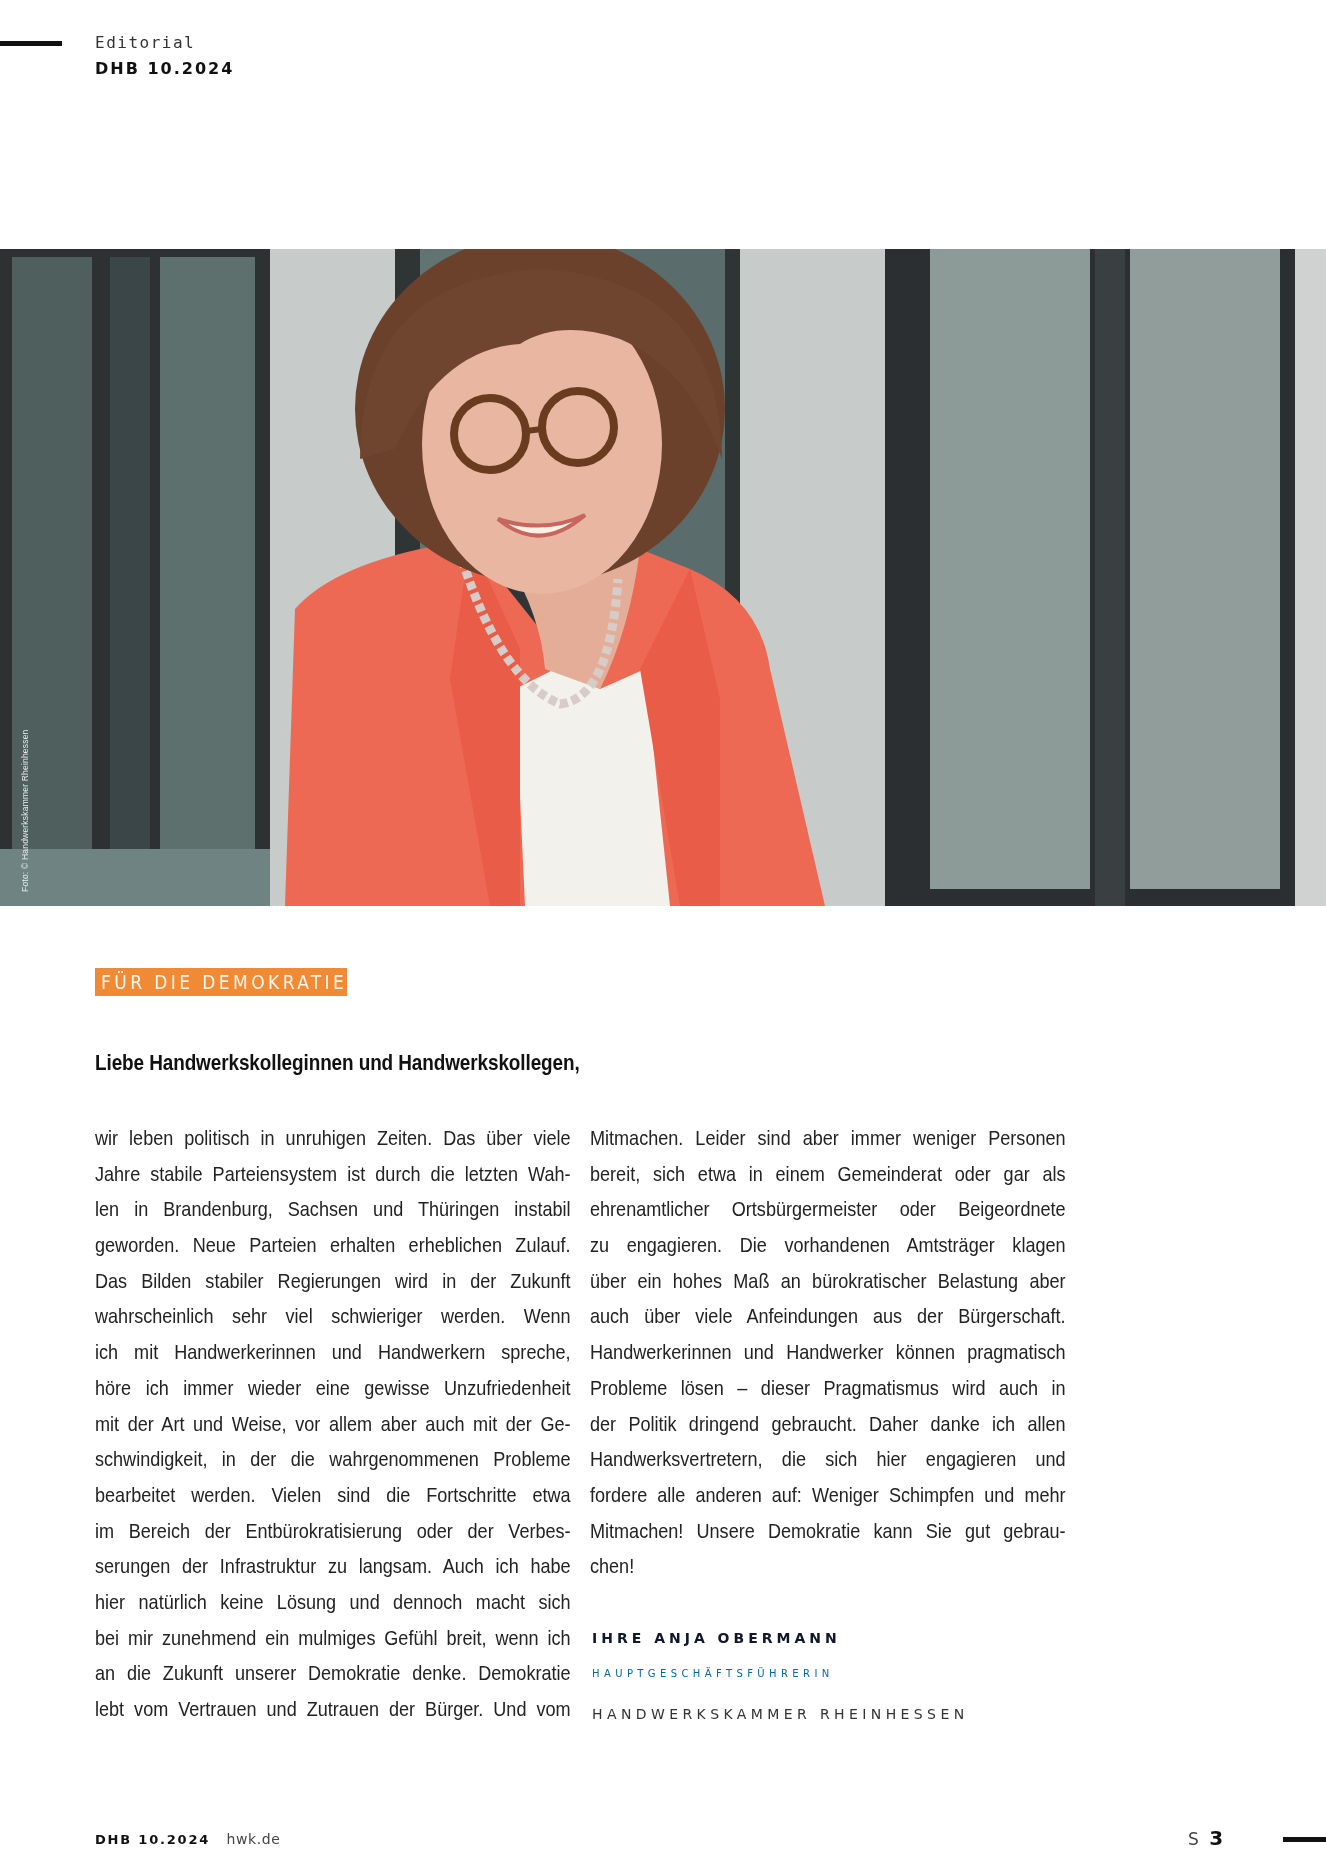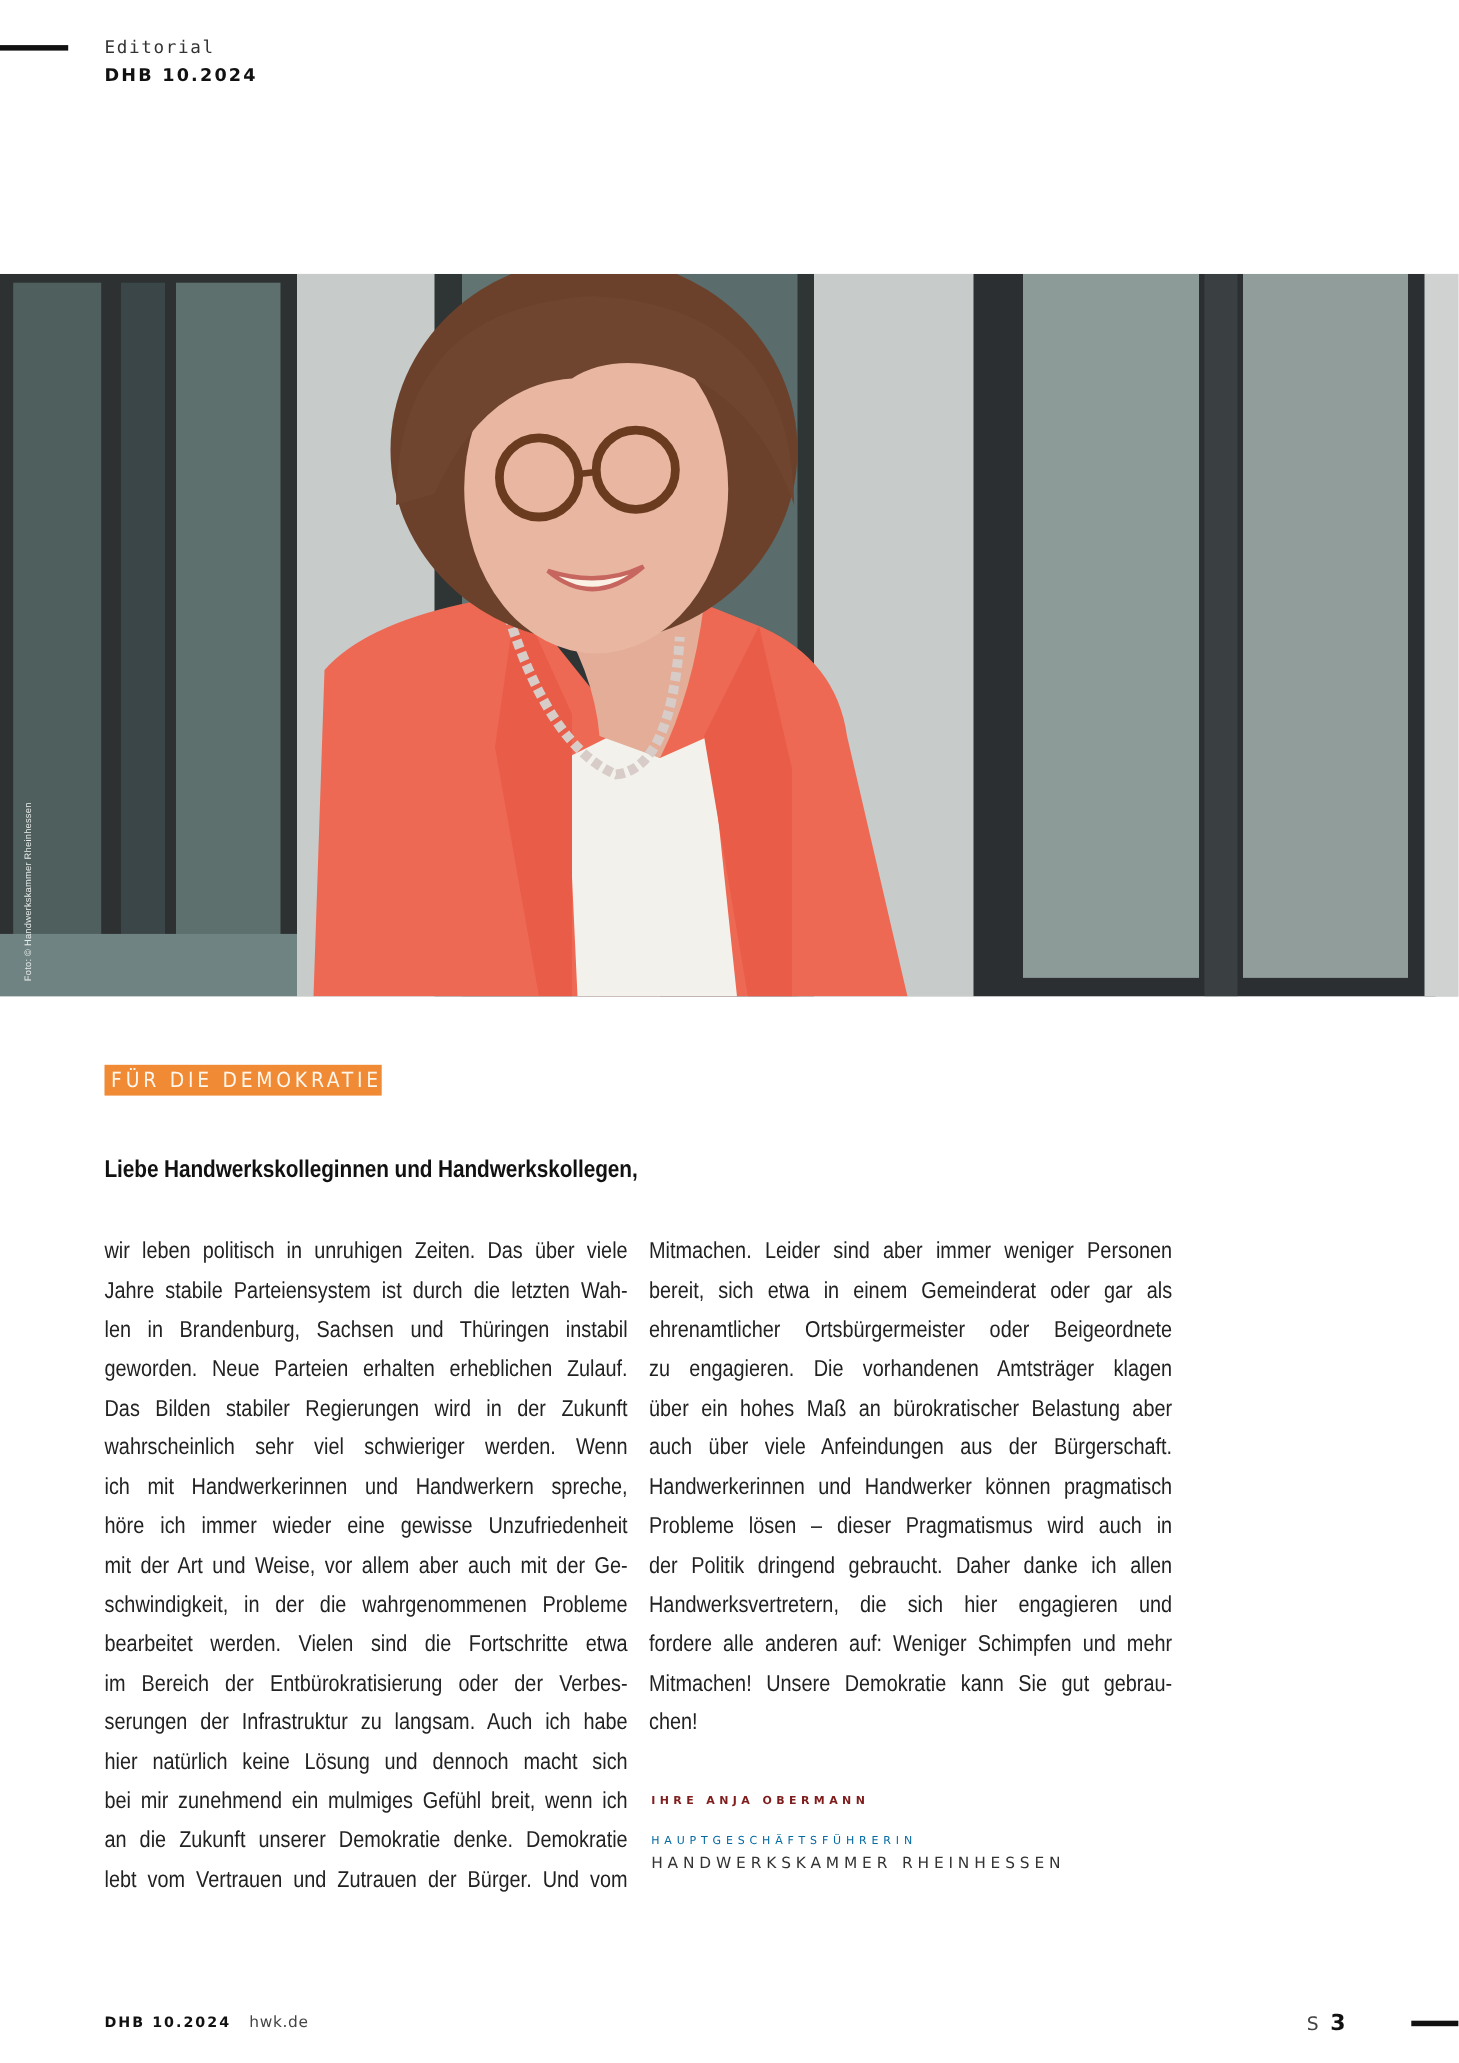--- a/index.html
+++ b/index.html
@@ -22,23 +22,23 @@
 
   .salutation { position: absolute; left: 95px; top: 1050px; font-family: "Liberation Sans Narrow", "Liberation Sans", sans-serif; font-weight: bold; font-size: 22px; color: #111; letter-spacing: -0.1px; transform: scaleX(0.86); transform-origin: left top; white-space: nowrap; }
 
   .column { position: absolute; top: 1120px; width: 553px; transform: scaleX(0.86); transform-origin: left top; }
   .col-left { left: 95px; }
   .col-right { left: 590px; }
   .line { display: block; height: 35.7px; line-height: 35.7px; font-family: "Liberation Sans Narrow", "Liberation Sans", sans-serif; font-size: 21px; color: #222; white-space: nowrap; text-align: justify; text-align-last: justify; }
   .line.last { text-align-last: left; }
 
   .signature { position: absolute; left: 592px; top: 1628px; }
-  .sig-name { font-family: "DejaVu Sans", sans-serif; font-weight: bold; font-size: 10px; letter-spacing: 4px; color: #7f1d1d; line-height: 20px; }
+  .sig-name { font-family: "DejaVu Sans", sans-serif; font-weight: bold; font-size: 14px; letter-spacing: 4px; color: #0f172a; line-height: 20px; }
   .sig-role { font-family: "DejaVu Sans", sans-serif; font-size: 10px; letter-spacing: 4.4px; color: #0369a1; line-height: 20px; margin-top: 16px; }
-  .sig-org { font-family: "DejaVu Sans", sans-serif; font-size: 14px; letter-spacing: 4.4px; color: #333; line-height: 20px; margin-top: 0; }
+  .sig-org { font-family: "DejaVu Sans", sans-serif; font-size: 14px; letter-spacing: 4.4px; color: #333; line-height: 20px; margin-top: 20px; }
 
   .footer-left { position: absolute; left: 95px; top: 1830px; white-space: nowrap; }
   .footer-issue { font-family: "DejaVu Sans", sans-serif; font-weight: bold; font-size: 13px; letter-spacing: 1.8px; color: #111; }
   .footer-site { font-family: "DejaVu Sans", sans-serif; font-size: 14px; color: #444; letter-spacing: 0.6px; margin-left: 12px; }
   .footer-right { position: absolute; left: 1188px; top: 1826px; white-space: nowrap; }
   .page-prefix { font-family: "DejaVu Sans", sans-serif; font-size: 17px; color: #444; }
   .page-number { font-family: "DejaVu Sans", sans-serif; font-weight: bold; font-size: 20px; color: #111; margin-left: 6px; }
 </style>
 </head>
 <body>

